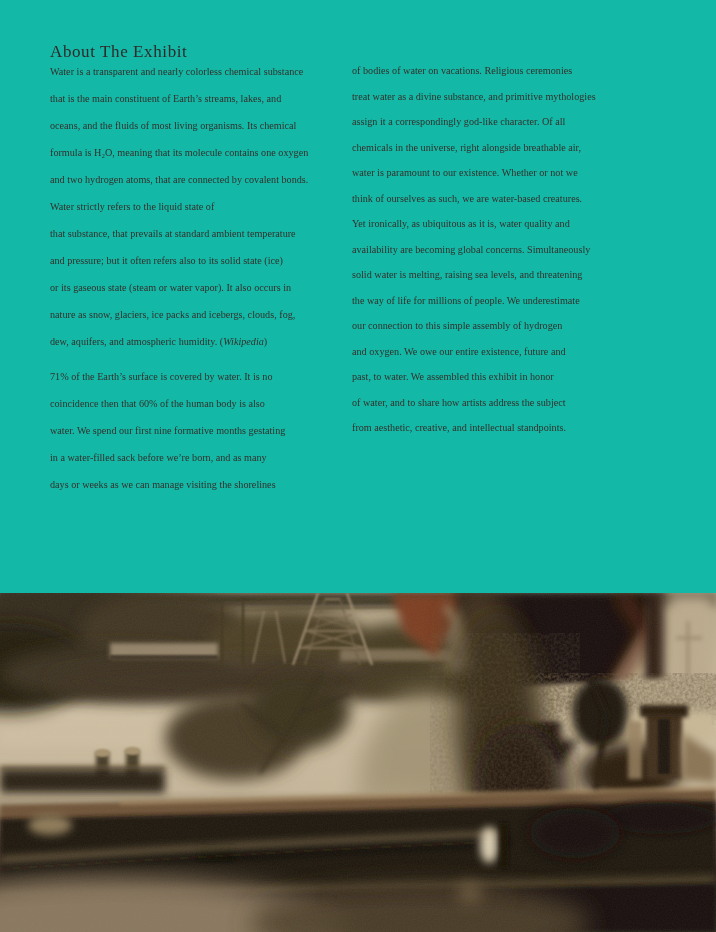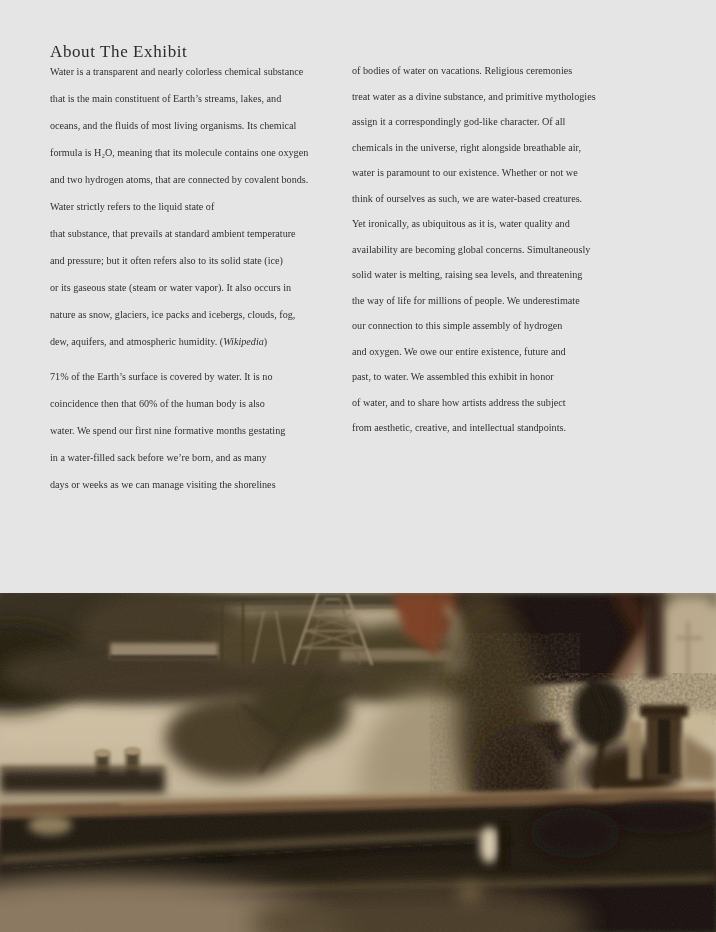--- a/index.html
+++ b/index.html
@@ -1,16 +1,16 @@
 <!DOCTYPE html>
 <html><head>
 <meta charset="utf-8">
 <style>
   html,body{margin:0;padding:0;background:#ffffff;}
-  .page{position:relative;width:716px;height:932px;background:#e5e5e5;overflow:hidden;
+  .page{position:relative;width:716px;height:932px;background:#14b8a6;overflow:hidden;
         font-family:"Liberation Serif","DejaVu Serif",serif;color:#2e2b27;}
   .title{position:absolute;left:50px;top:31px;font-size:17px;letter-spacing:.6px;
          color:#2c2b29;font-weight:400;}
   .col{position:absolute;top:58px;transform:scaleX(.9);transform-origin:0 0;
        font-size:11.3px;color:#33302b;white-space:nowrap;}
   .col-left{left:50px;width:320px;}
   .col-left .line{line-height:27px;}
   .col-right{left:352px;width:330px;}
   .col-right .line{line-height:25.5px;}
   .para + .para{margin-top:8px;}

